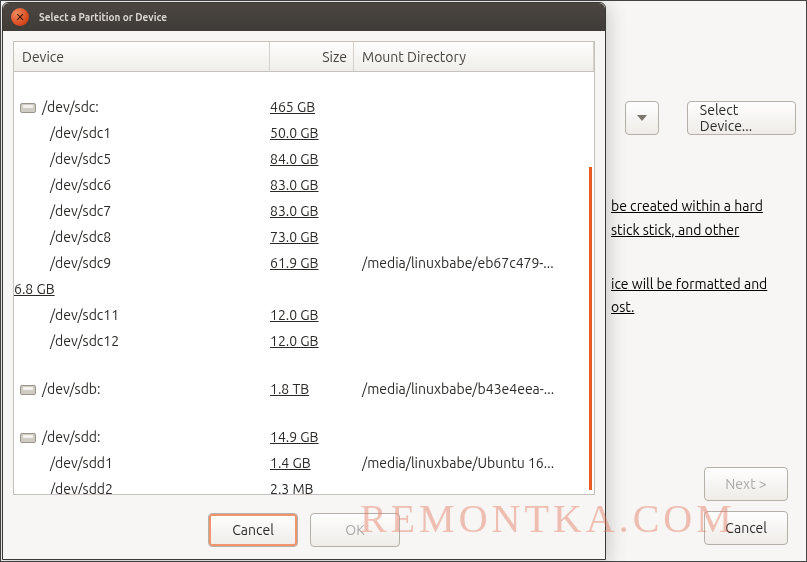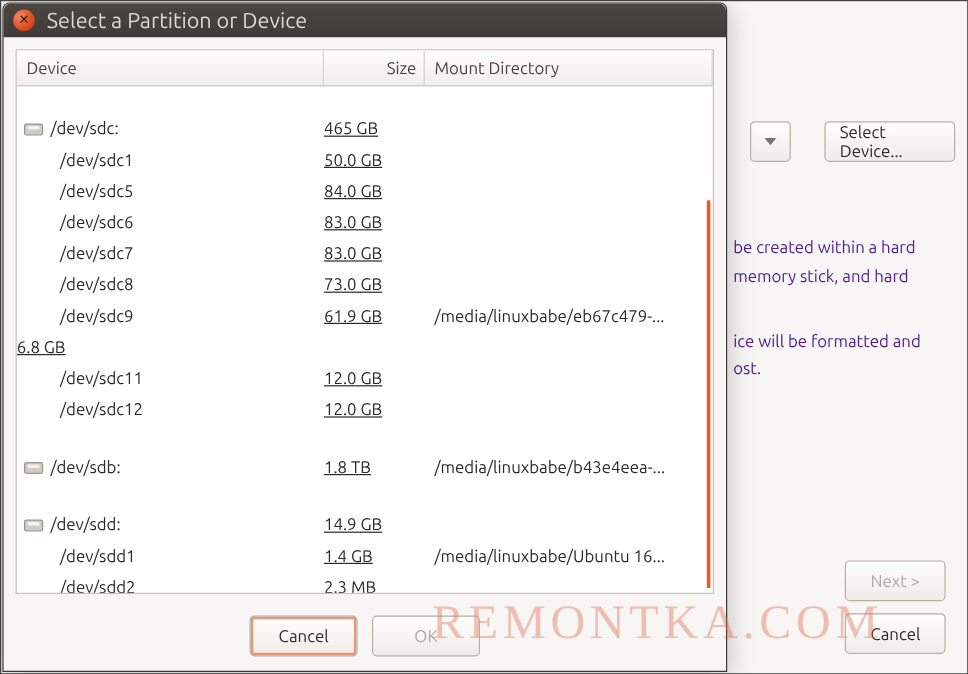--- a/index.html
+++ b/index.html
@@ -48,23 +48,24 @@
     padding: 6px 12px;
     border: 1px solid #b5b0a8;
     border-radius: 4px;
     background: linear-gradient(#fefefe,#efece8);
     font-size: 14px;
     height: 34px;
     display: flex;
     align-items: center;
   }
   .bg-text {
-    color: #4c1d95;
+    color: #000000;
     line-height: 1.7;
     margin-bottom: 30px;
+    text-decoration: underline;
   }
   .bg-bottom-buttons {
     position: absolute;
     right: 18px;
     bottom: 16px;
     display: flex;
     gap: 10px;
     flex-direction: column;
   }
   .bg-bottom-buttons .bg-btn { padding: 6px 20px; }
@@ -99,23 +100,23 @@
     border-radius: 50%;
     background: radial-gradient(circle at 30% 30%, #f0895e, #d9491f 65%, #a8320c);
     display: flex;
     align-items: center;
     justify-content: center;
     color: #3c1608;
     font-size: 11px;
     line-height: 1;
   }
   .title-text {
-    font-weight: 400;
+    font-weight: 700;
     color: #dcd7d1;
-    font-size: 18px;
+    font-size: 10px;
   }
 
   .table-wrap {
     margin: 10px;
     border: 1px solid #c6c1ba;
     flex: 1;
     background: #fff;
     position: relative;
     overflow: hidden;
   }
@@ -200,21 +201,21 @@
 <div class="bg-window">
   <div class="bg-content">
     <div class="bg-toolbar">
       <div class="bg-dropdown">
         <span class="chev"></span>
       </div>
       <div class="bg-btn">Select Device...</div>
     </div>
     <div class="bg-text">
       <span>be created within a hard</span><br>
-      <span>memory stick, and hard</span>
+      <span>stick stick, and other</span>
     </div>
     <div class="bg-text">
       <span>ice will be formatted and</span><br>
       <span>ost.</span>
     </div>
   </div>
   <div class="bg-bottom-buttons">
     <div class="bg-btn disabled">Next &gt;</div>
     <div class="bg-btn">Cancel</div>
   </div>

